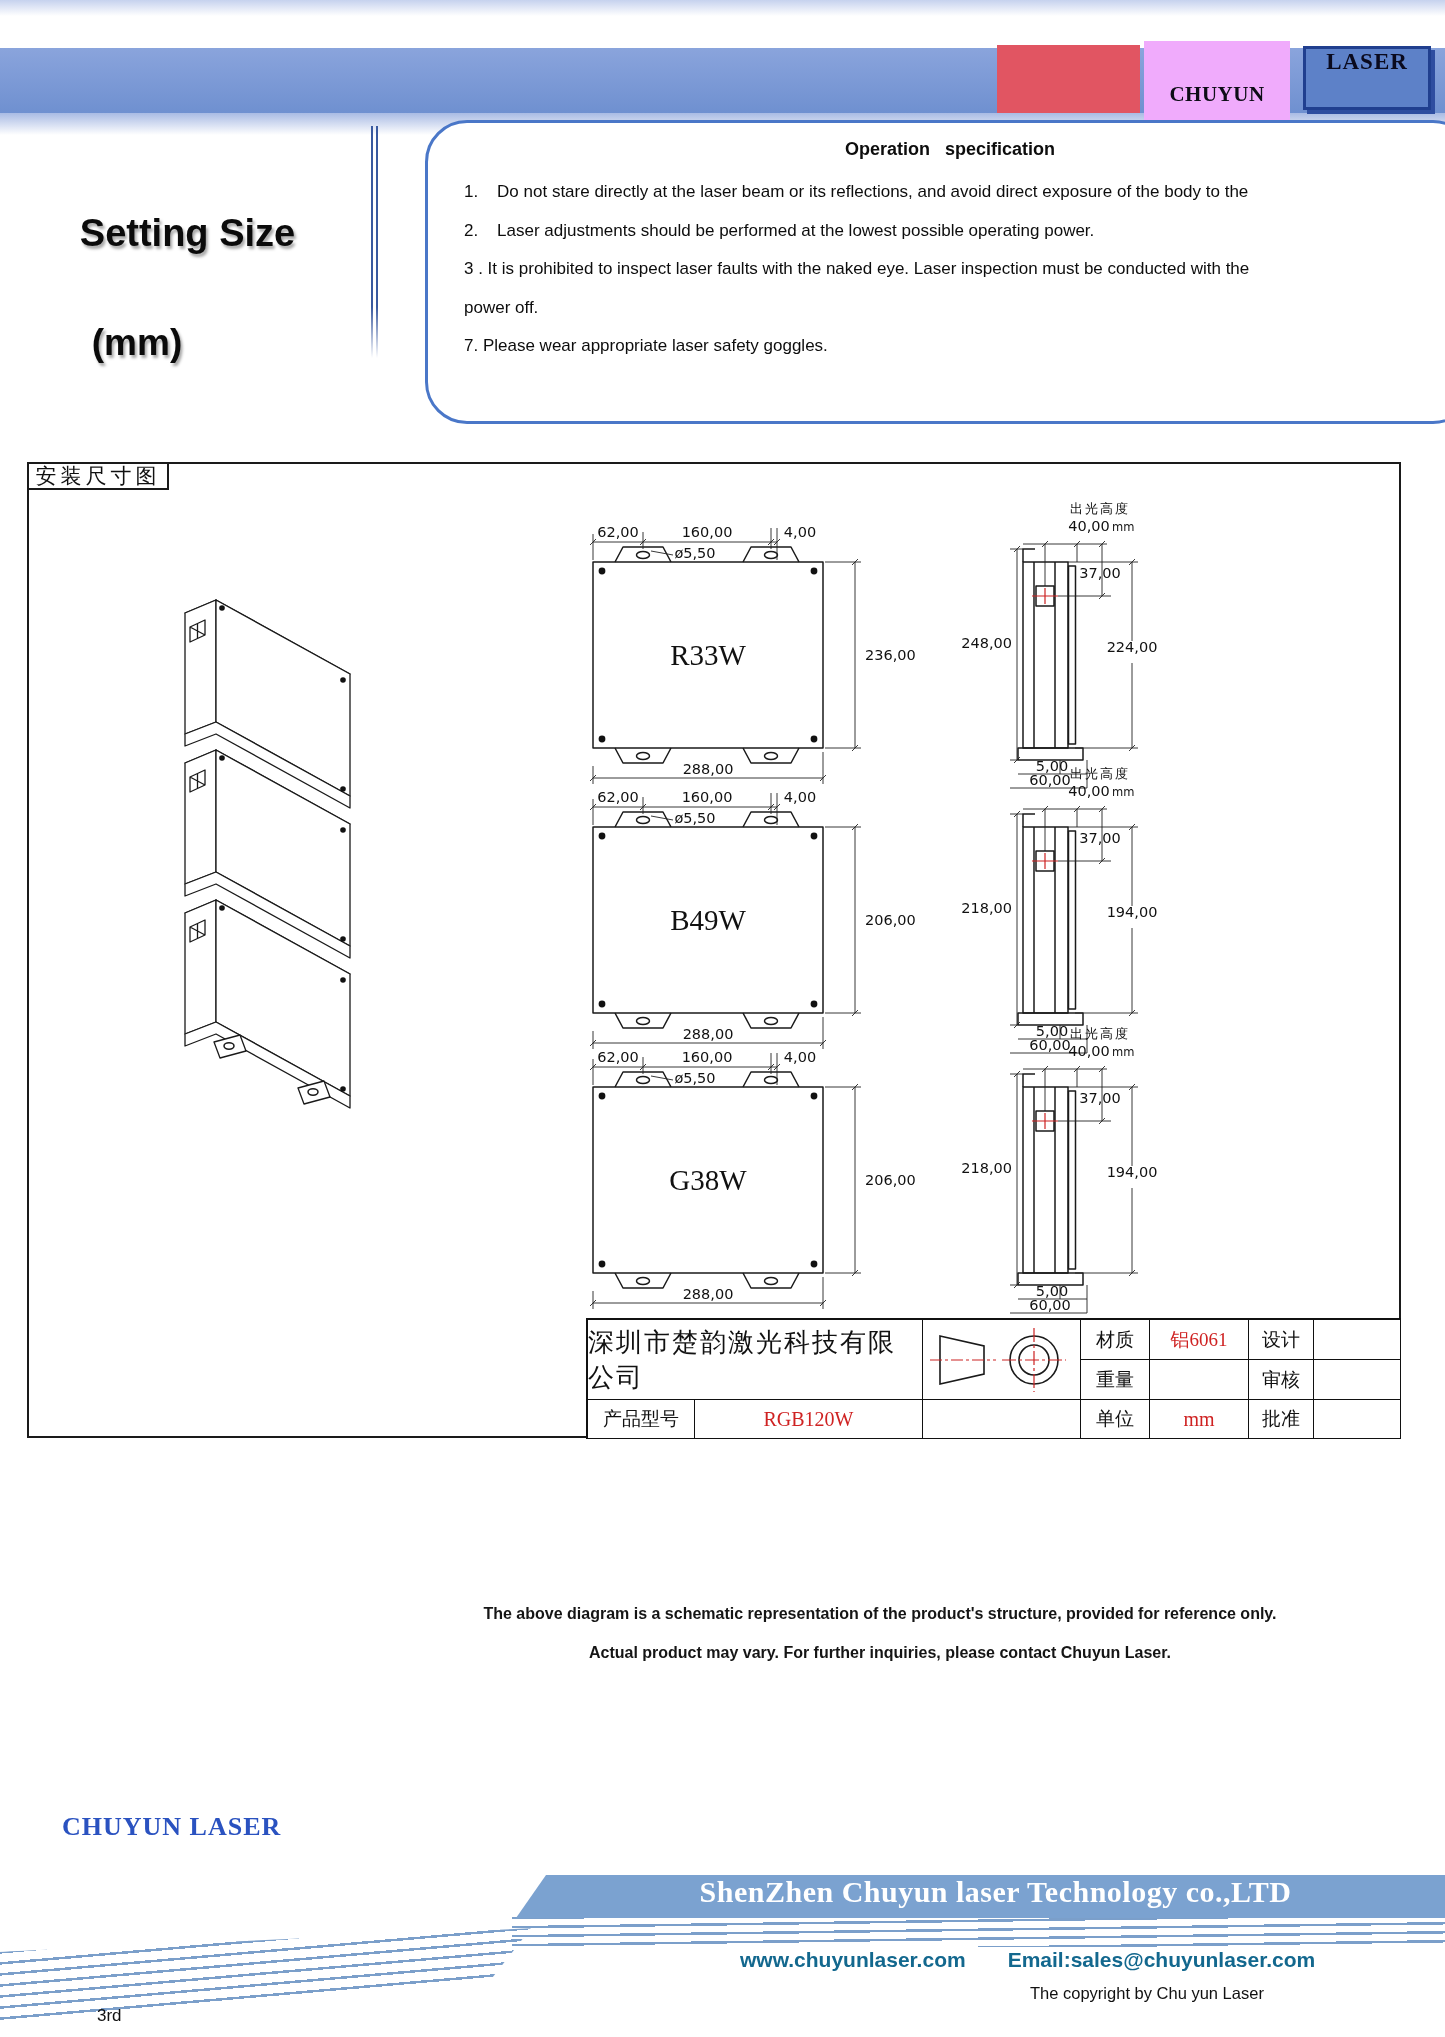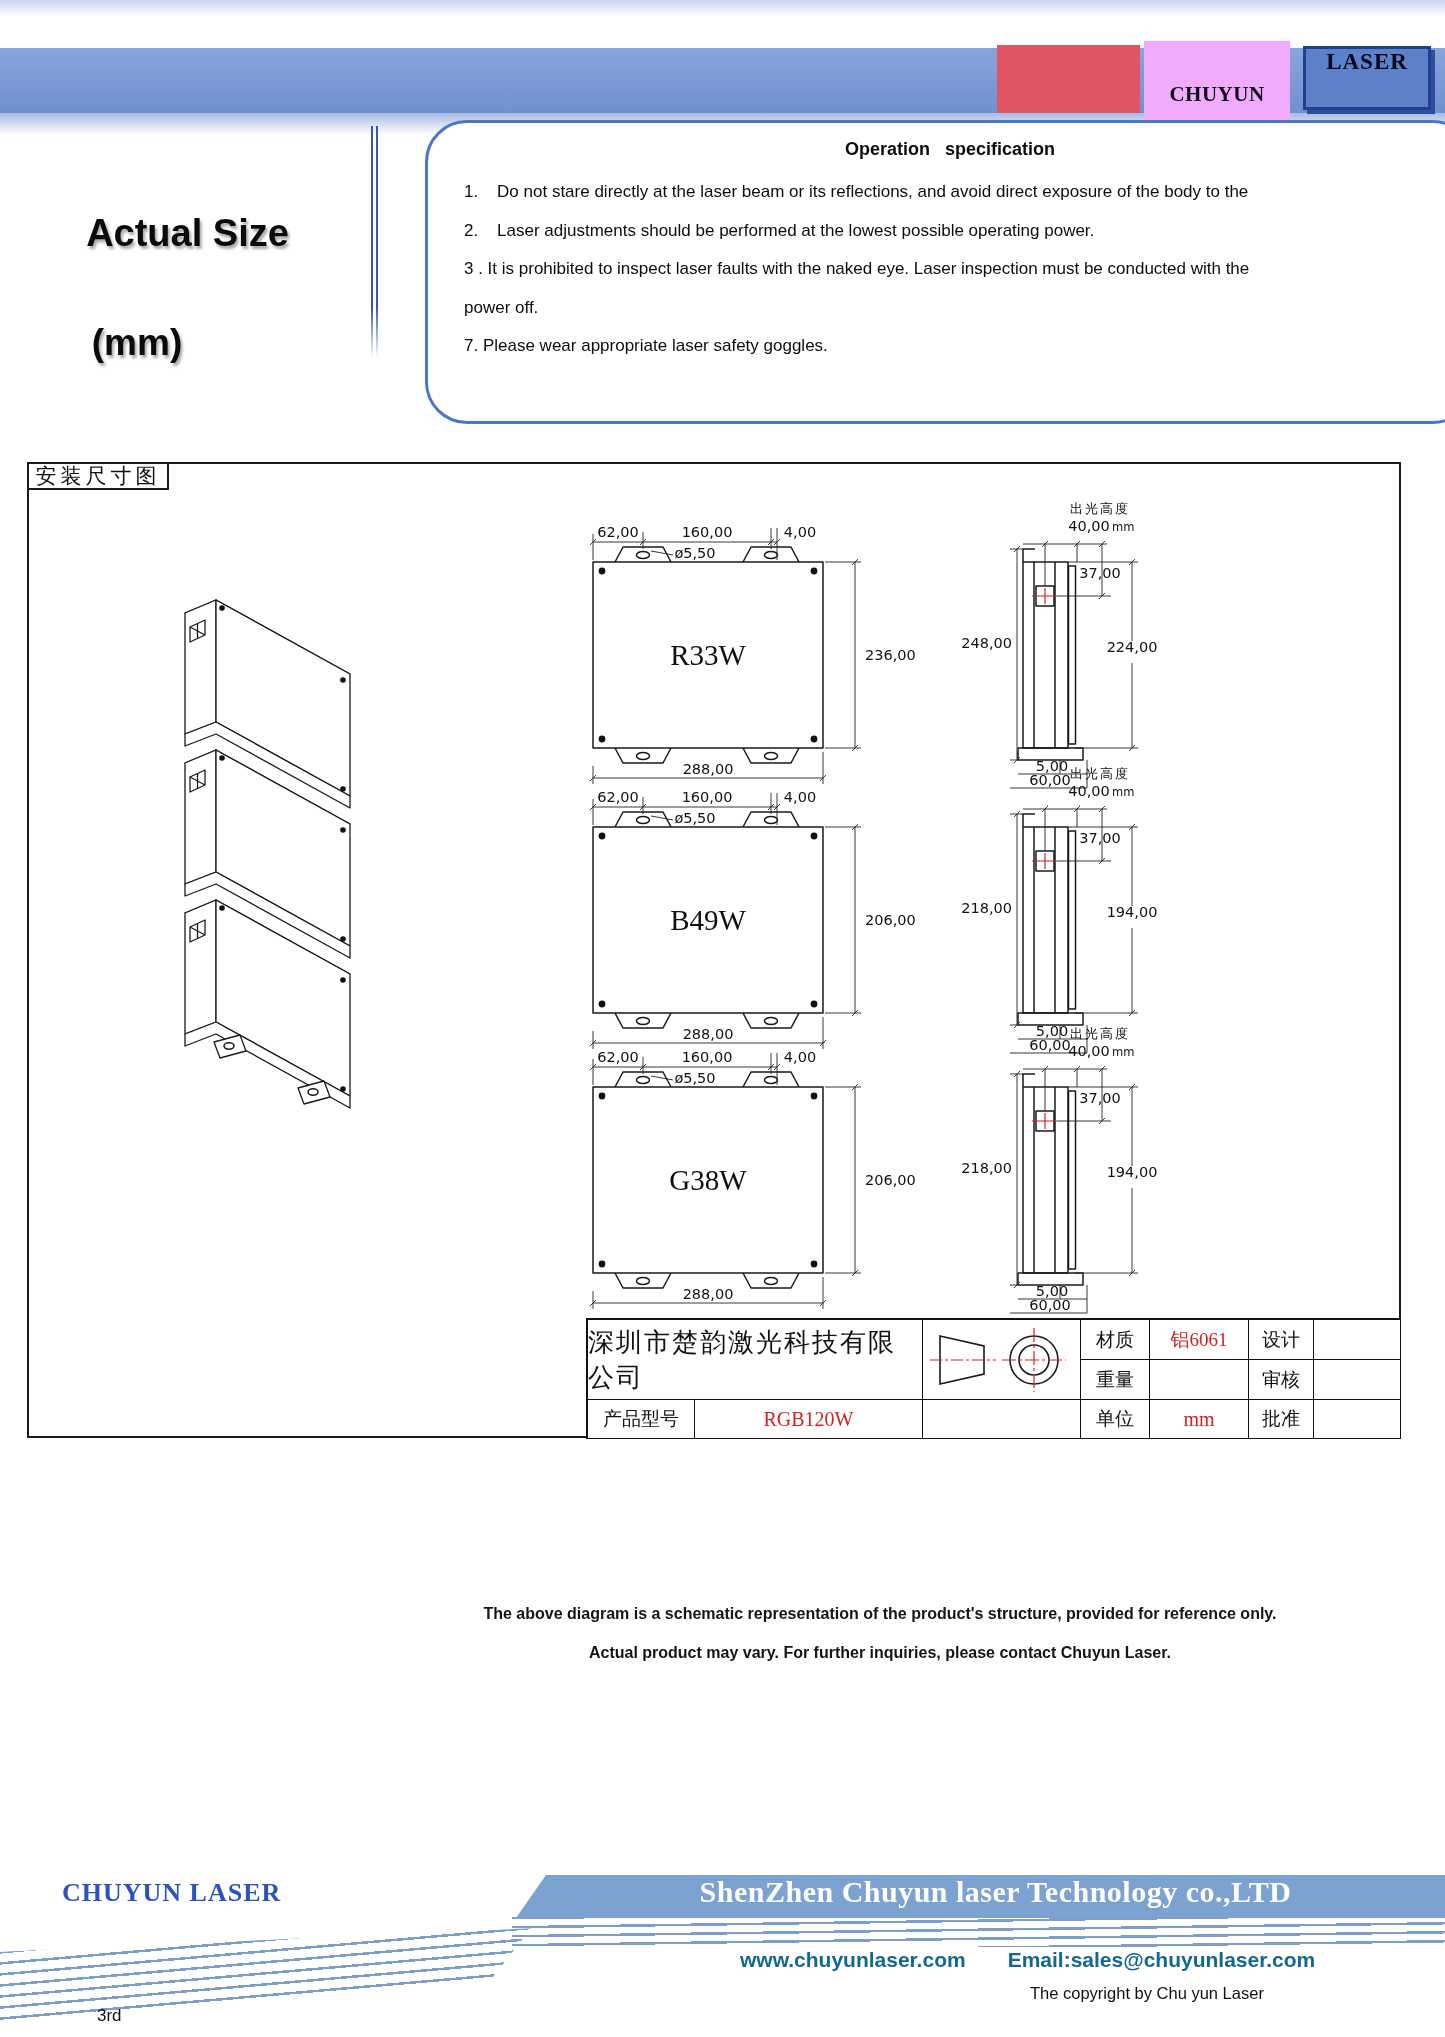--- a/index.html
+++ b/index.html
@@ -71,21 +71,21 @@
       font:19px "Liberation Serif",serif;color:#111;overflow:hidden;}
   .tc.red{color:#cf2222;}
   .tc.company{font-size:26px;letter-spacing:2px;}
   .tc.model-val{font-size:20px;}
 
   
   .note{position:absolute;left:300px;top:1594px;width:1160px;text-align:center;}
   .note p{margin:0;font:bold 16px "Liberation Sans",sans-serif;line-height:39px;color:#151515;}
 
   
-  .f-brand{position:absolute;left:62px;top:1878px;font:bold 26px "Liberation Serif",serif;
+  .f-brand{position:absolute;left:62px;top:1812px;font:bold 26px "Liberation Serif",serif;
            color:#2a52c0;letter-spacing:1px;}
   .banner{position:absolute;left:0;top:1875px;width:1445px;height:43px;background:#7ba2d0;
           clip-path:polygon(546px 0,1445px 0,1445px 43px,516px 43px);}
   .banner-title{position:absolute;left:546px;top:1875px;width:899px;height:43px;line-height:43px;
           text-align:center;font:bold 30px "Liberation Serif",serif;color:#fff;letter-spacing:.5px;z-index:3;}
   .stripes-left{position:absolute;left:-12px;top:1938px;width:545px;height:76px;
           background:repeating-linear-gradient(178deg,#7b9fca 0 2.5px,rgba(255,255,255,0) 2.5px 11px);
           transform:rotate(-3deg);clip-path:polygon(0 0,100% 6%,92% 72%,0 100%);}
   .stripes-right{position:absolute;left:512px;top:1917px;width:933px;height:30px;
           background:repeating-linear-gradient(179.2deg,#7b9fca 0 2.5px,rgba(255,255,255,0) 2.5px 9px);}
@@ -102,21 +102,21 @@
   <div class="top-fade"></div>
   <div class="header-bar"></div>
   <div class="bar-fade"></div>
   <div class="red-block"></div>
   <div class="green-block">
     <span>CHUYUN</span>
   </div>
   <div class="laser-block">
     <span>LASER</span>
   </div>
-  <div class="main-title">Actual Size</div>
+  <div class="main-title">Setting Size</div>
   <div class="main-subtitle">(mm)</div>
   <div class="divider"></div>
 
   <div class="op-box">
     <div class="op-title">Operation   specification</div>
     <div class="op-lines">
       <p class="op-line">1.    Do not stare directly at the laser beam or its reflections, and avoid direct exposure of the body to the</p>
       <p class="op-line">2.    Laser adjustments should be performed at the lowest possible operating power.</p>
       <p class="op-line">3 . It is prohibited to inspect laser faults with the naked eye. Laser inspection must be conducted with the</p>
       <p class="op-line">power off.</p>

